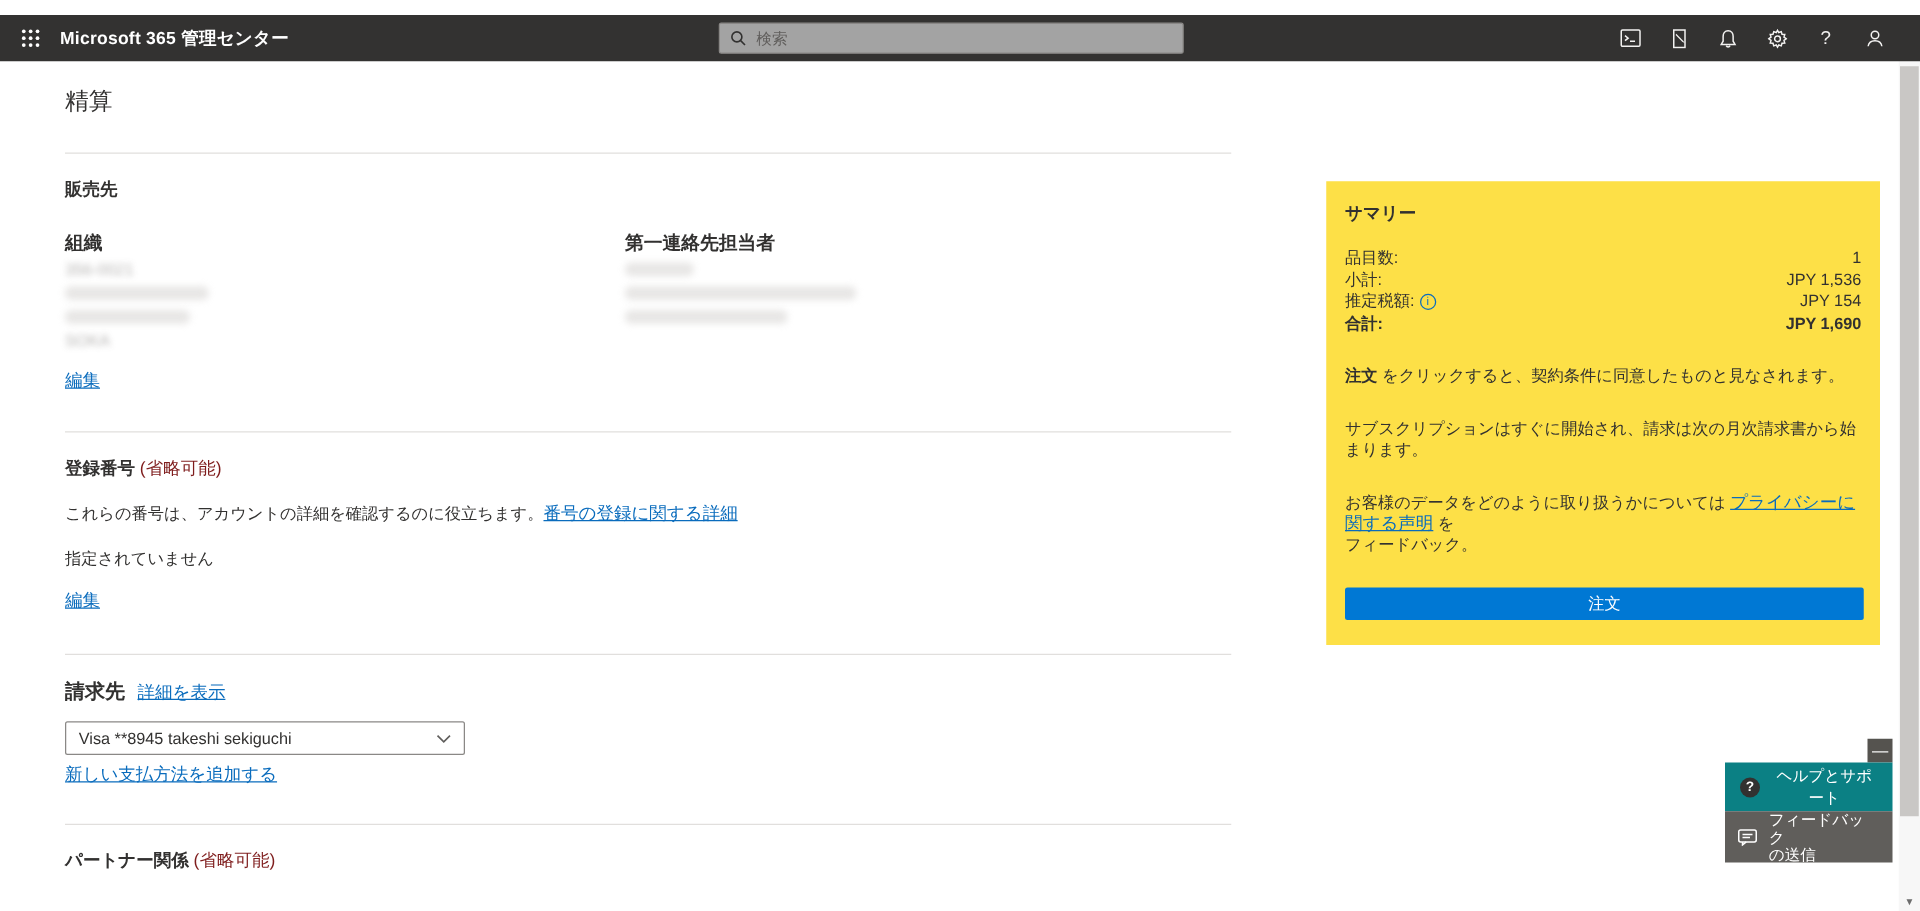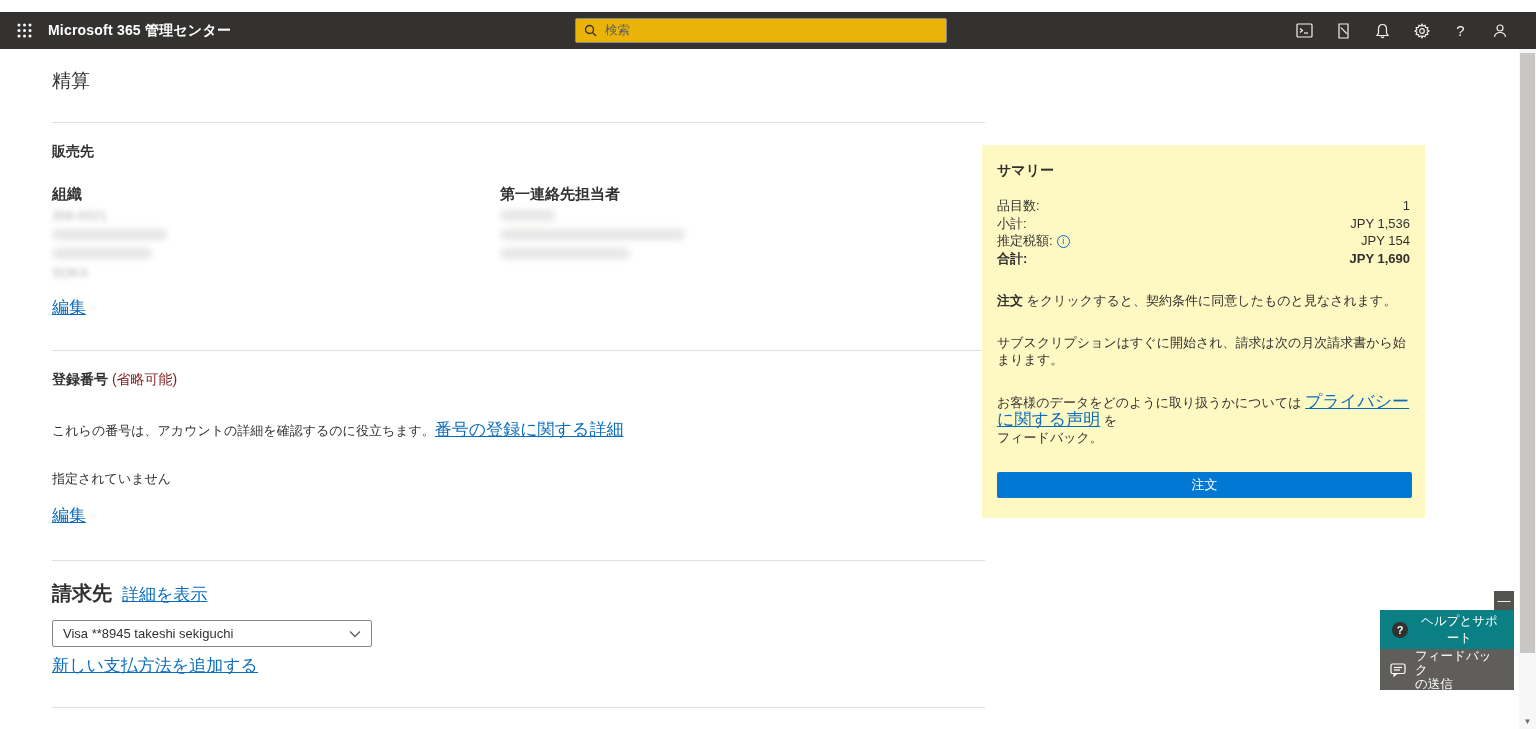--- a/index.html
+++ b/index.html
@@ -5,22 +5,22 @@
   * { margin:0; padding:0; box-sizing:border-box; }
   html,body { width:1536px; height:729px; overflow:hidden; background:#fff;
     font-family:"Liberation Sans","DejaVu Sans",sans-serif; color:#323130; }
 
   
   .topbar { position:absolute; top:12px; left:0; width:1536px; height:37px;
     background:#333231; display:flex; align-items:center; z-index:50; }
   .waffle { width:48px; height:37px; display:flex; align-items:center; justify-content:center; cursor:pointer; }
   .app-title { color:#fff; font-size:14px; font-weight:700; letter-spacing:.2px; }
   .search-wrap { position:absolute; left:575px; top:6px; width:372px; height:25px;
-    background:#eab308; border:1px solid #8a8886; border-radius:2px;
-    display:flex; align-items:center; padding:0 8px;font-family:Liberation Mono, monospace; }
+    background:#a3a3a3; border:1px solid #8a8886; border-radius:2px;
+    display:flex; align-items:center; padding:0 8px; }
   .search-wrap input { border:none; outline:none; flex:1; font-size:12.5px; margin-left:8px;
     font-family:inherit; color:#323130; background:transparent; }
   .search-wrap input::placeholder { color:#605e5c; }
   .top-icons { position:absolute; right:17px; top:0; height:37px; display:flex; }
   .top-icon { width:39px; height:37px; display:flex; align-items:center; justify-content:center;
     color:#f3f2f1; cursor:pointer; }
 
   
   .scrollbar { position:absolute; right:0; top:37px; width:17px; height:692px; background:#f7f7f7; }
   .sb-arrow { position:absolute; left:0; width:17px; height:16px; display:flex;
@@ -35,32 +35,32 @@
   .d1 { margin-top:28px; } .d2 { margin-top:31px; } .d3 { margin-top:33px; }
   .d4 { margin-top:30px; }
   .sec-head { font-size:14px; font-weight:700; margin-top:20px; }
   .sec-head .optional { font-weight:400; color:#7f1d1d; }
   .two-col { display:flex; margin-top:24px; }
   .col-left { width:448px; }
   .sub-label { font-size:15px; font-weight:700; }
   .masked-line { height:16px; margin-top:3px; display:flex; align-items:center; }
   .masked-text { color:#9d9b99; font-size:13px; filter:blur(2.5px); opacity:.75; }
   .masked-bar { height:11px; background:#d8d6d4; border-radius:5px; filter:blur(3px); opacity:.6; }
-  a.link { color:#0a6cbd; text-decoration:underline; font-size:17px; cursor:pointer; }
+  a.link { color:#0a6cbd; text-decoration:underline; font-size:14px; cursor:pointer; }
   .edit-link { display:inline-block; margin-top:16px; }
-  .body-text { font-size:13px; margin-top:29px; color:#323130; }
+  .body-text { font-size:13px; margin-top:18px; color:#323130; }
   .billing-row { margin-top:19px; display:flex; align-items:baseline; gap:10px; }
-  .billing-row .sec-head-inline { font-size:20px; font-weight:700; }
+  .billing-row .sec-head-inline { font-size:16px; font-weight:700; }
   .dropdown { margin-top:13px; width:320px; height:27px; border:1px solid #8a8886; border-radius:2px;
     background:#fff; display:flex; align-items:center; padding:0 10px; cursor:pointer; }
   .dropdown .dd-text { flex:1; font-size:13px; color:#323130; }
   .add-link { display:inline-block; margin-top:7px; }
 
   
-  .summary { position:absolute; left:982px; top:145px; width:443px; background:#fef9c3;
+  .summary { position:absolute; left:1061px; top:145px; width:443px; background:#fde047;
     padding:17px 15px 20px 15px; }
   .summary-head { font-size:14px; font-weight:700; }
   .sum-rows { margin-top:17px; }
   .sum-row { display:flex; justify-content:space-between; font-size:13px; line-height:17.5px; }
   .sum-row.total { font-weight:700; }
   .info-icon { display:inline-flex; width:13px; height:13px; border:1px solid #0a6cbd; border-radius:50%;
     color:#0a6cbd; font-size:9px; align-items:center; justify-content:center; margin-left:4px;
     vertical-align:middle; cursor:pointer; font-style:normal; }
   .note { font-size:13px; line-height:17px; margin-top:25px; }
   .note.tight { margin-top:0; }

